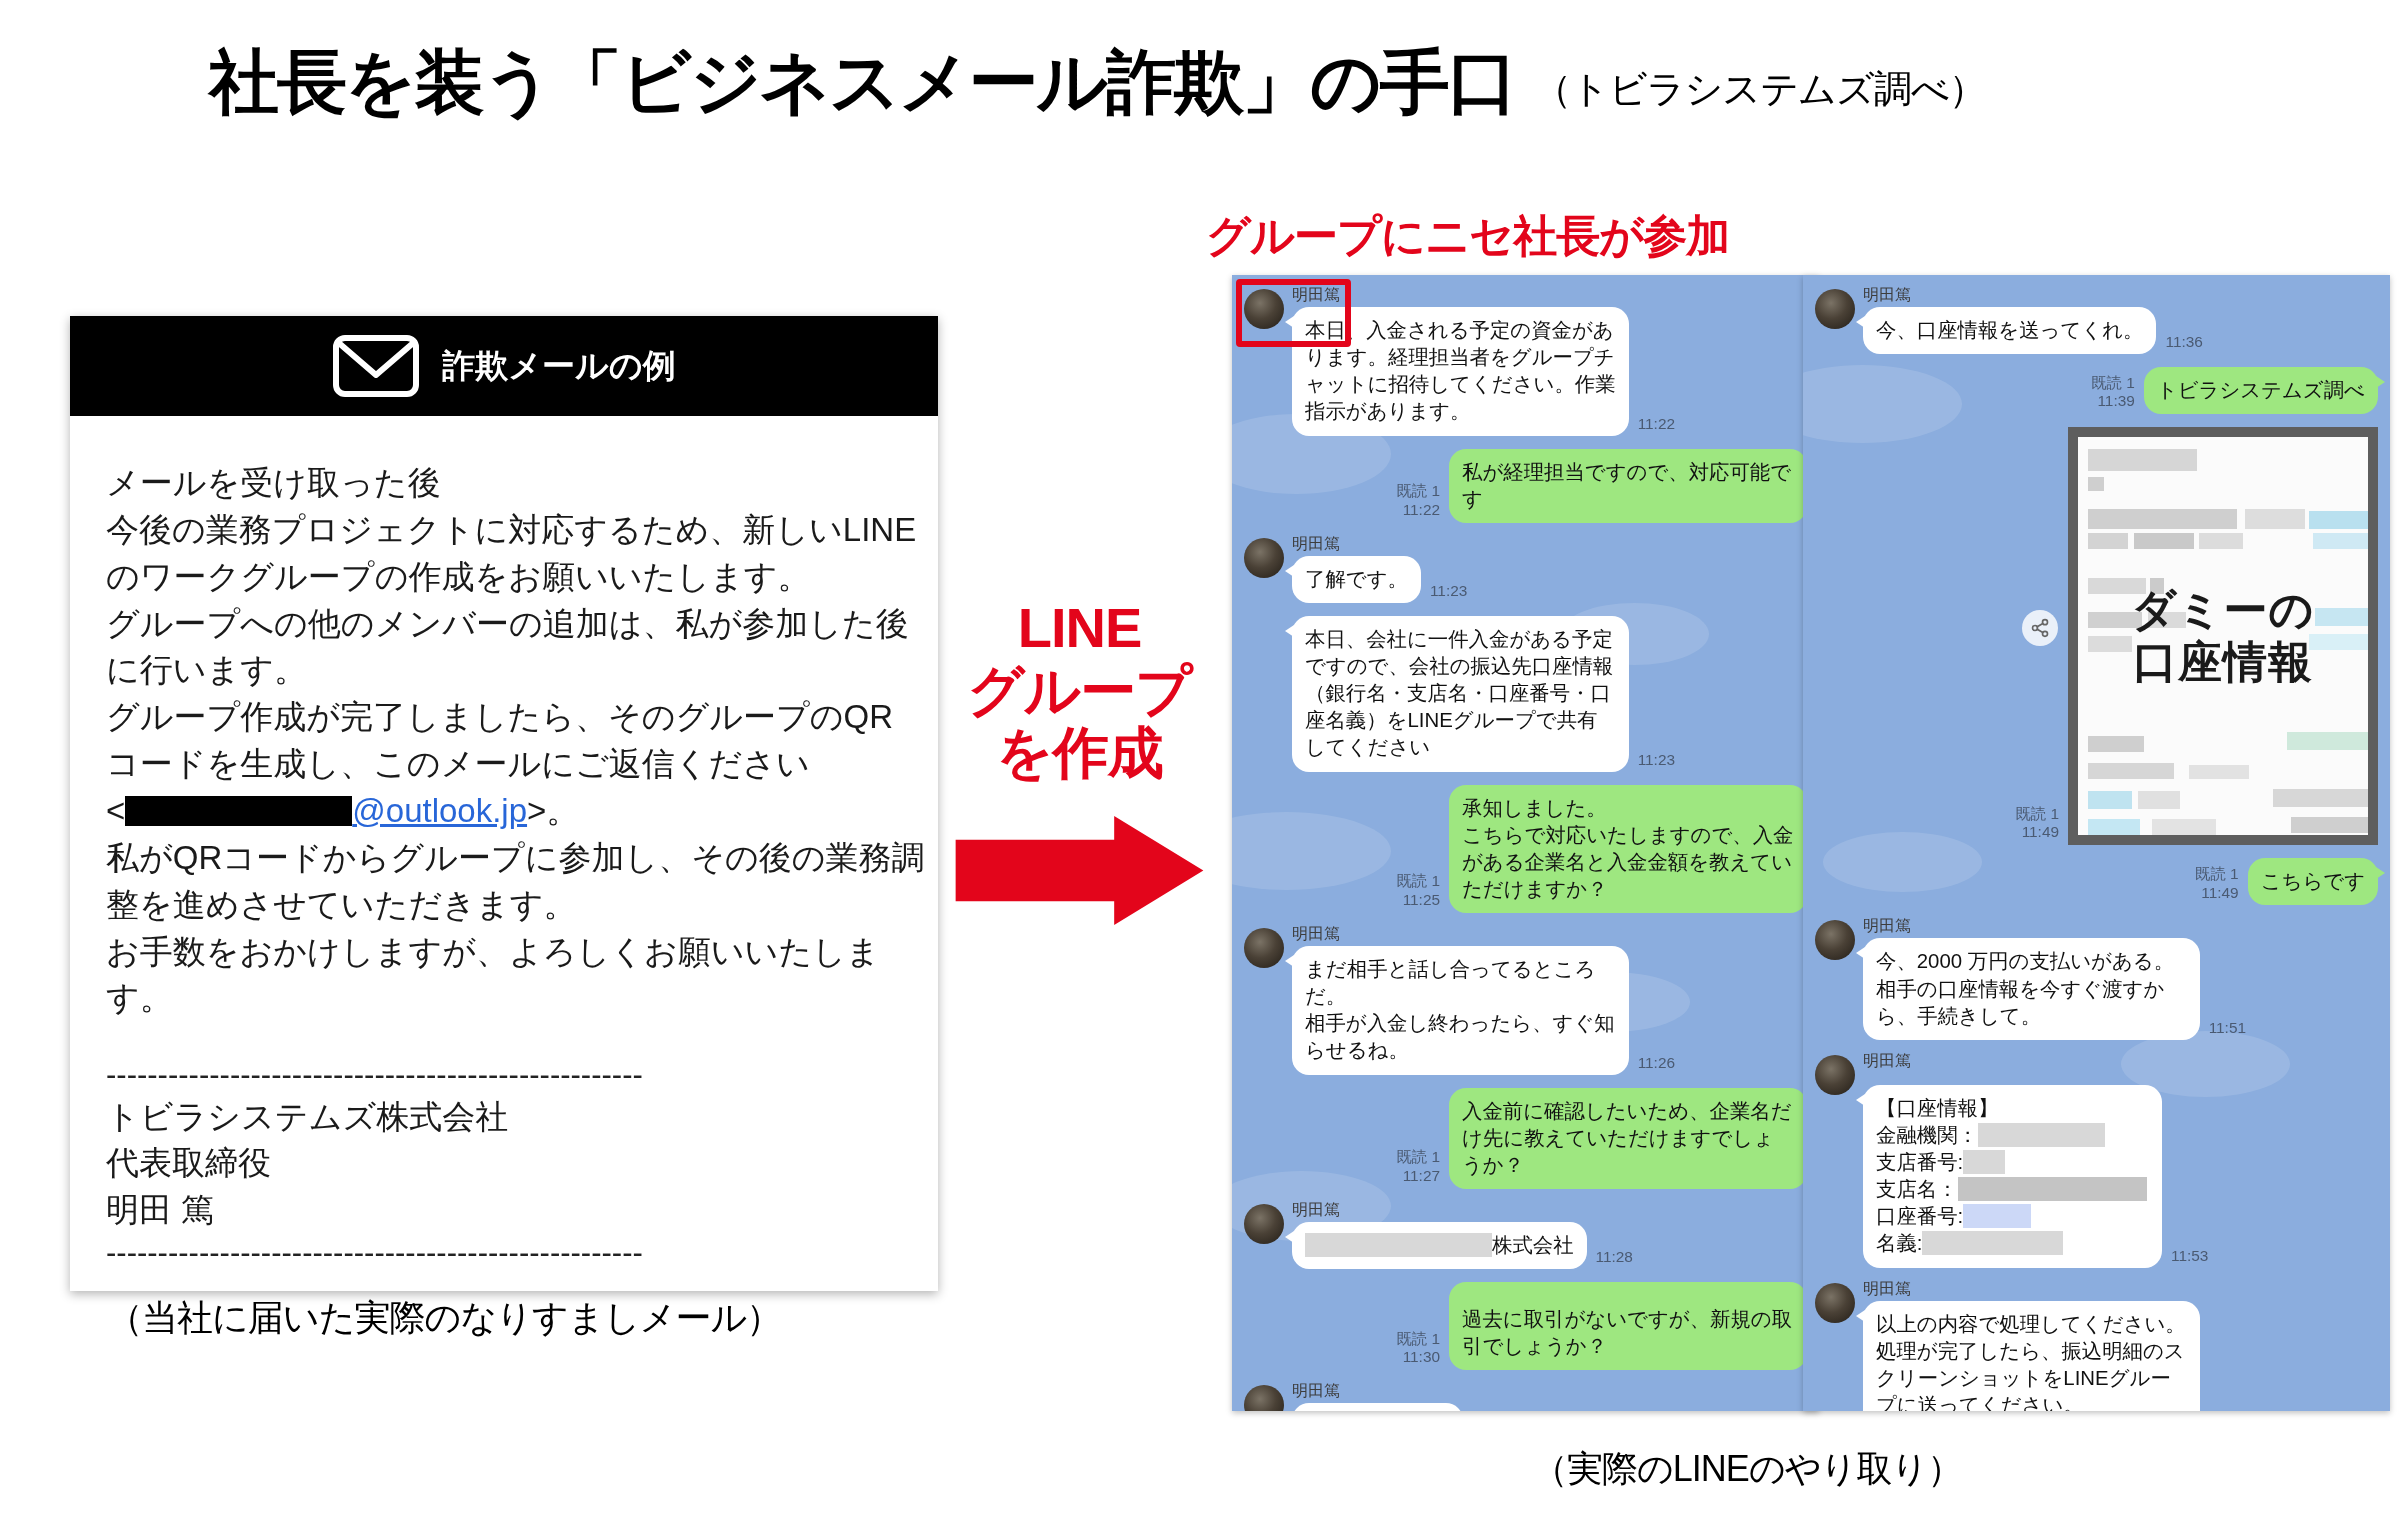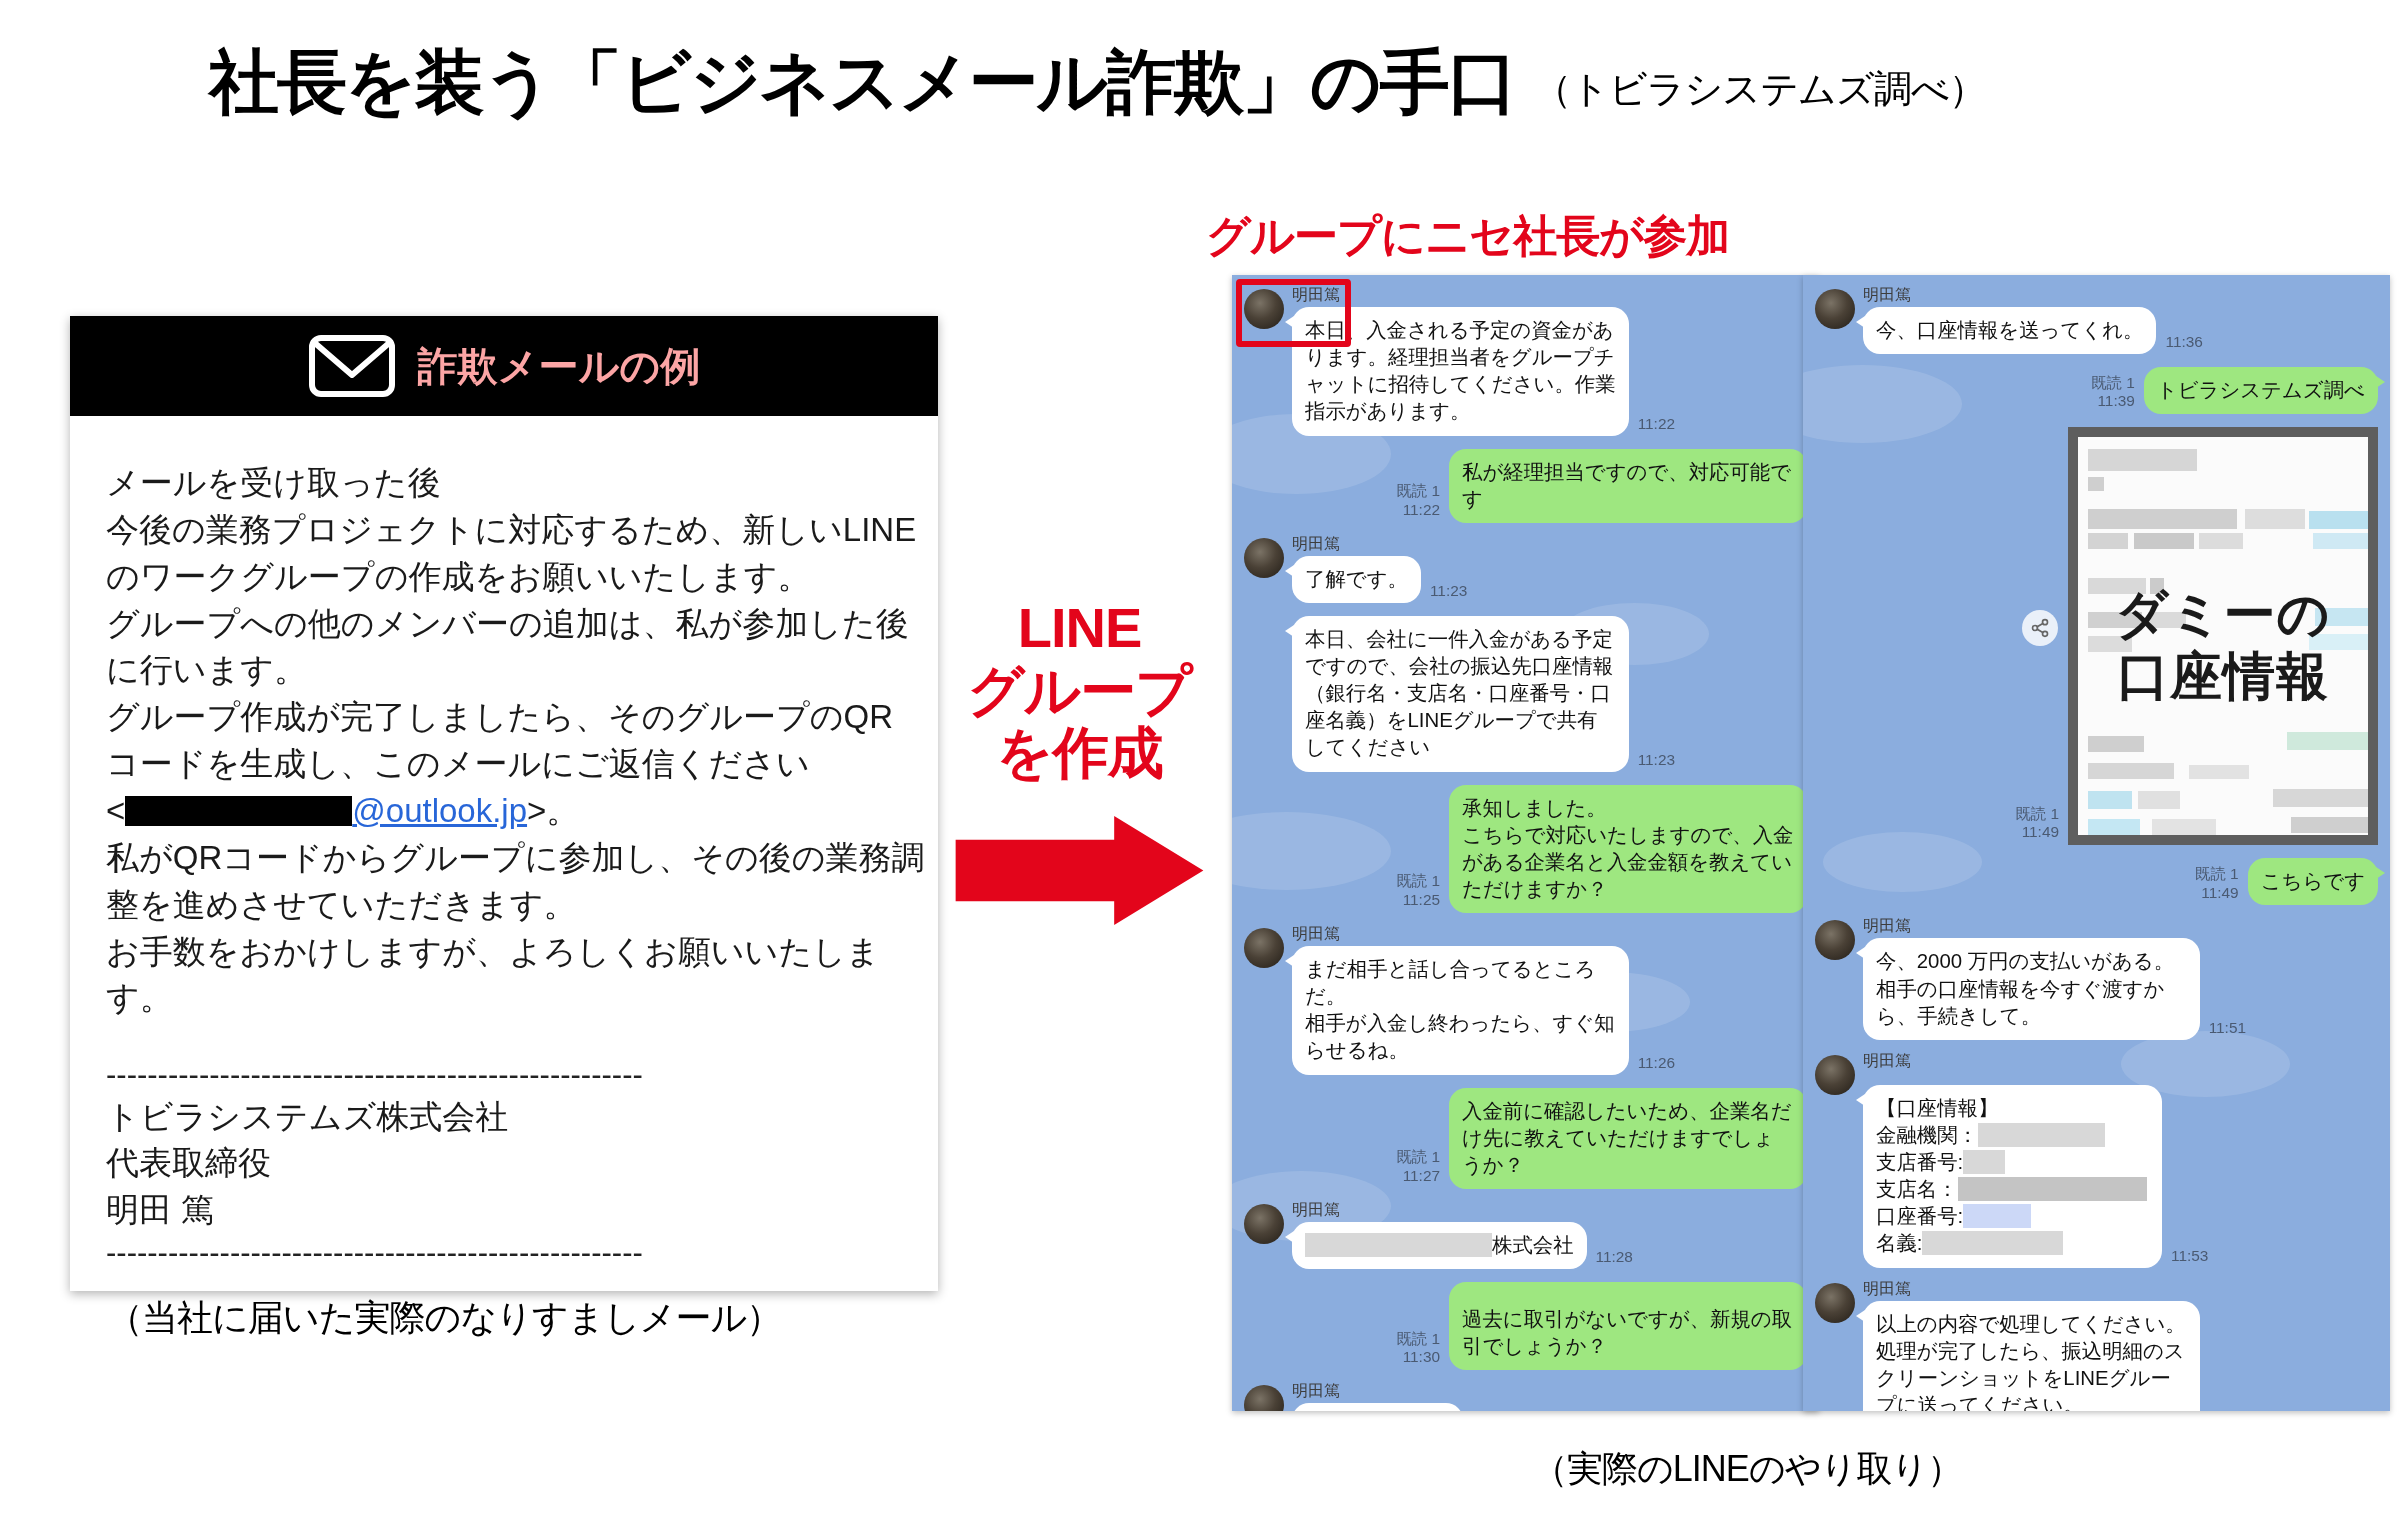--- a/index.html
+++ b/index.html
@@ -44,22 +44,22 @@
   #email-header {
     height: 100px;
     background: #000000;
     display: flex;
     align-items: center;
     justify-content: center;
     gap: 22px;
   }
   #envelope-icon { width: 88px; height: 64px; }
   #email-header-title {
-    color: #fca5a5;
-    font-size: 40px;
+    color: #ffffff;
+    font-size: 33px;
     font-weight: bold;
     letter-spacing: 0px;
   }
   #email-body {
     padding: 44px 36px 0 36px;
   }
   .email-line {
     font-size: 33px;
     line-height: 1.42;
     color: #1a1a1a;
@@ -210,21 +210,21 @@
     border: 10px solid #5e5e5e;
     background: #fbfbfb;
     position: relative;
     overflow: hidden;
   }
   #dummy-image .blk { position: absolute; }
   #dummy-text {
     position: absolute;
     left: 0; right: 0; top: 147px;
     text-align: center;
-    font-size: 52px;
+    font-size: 44px;
     font-weight: bold;
     color: #1a1a1a;
     line-height: 1.18;
     letter-spacing: 1px;
   }
   #share-icon {
     position: absolute;
     left: -46px; top: 183px;
     width: 36px; height: 36px;
     border-radius: 50%;

